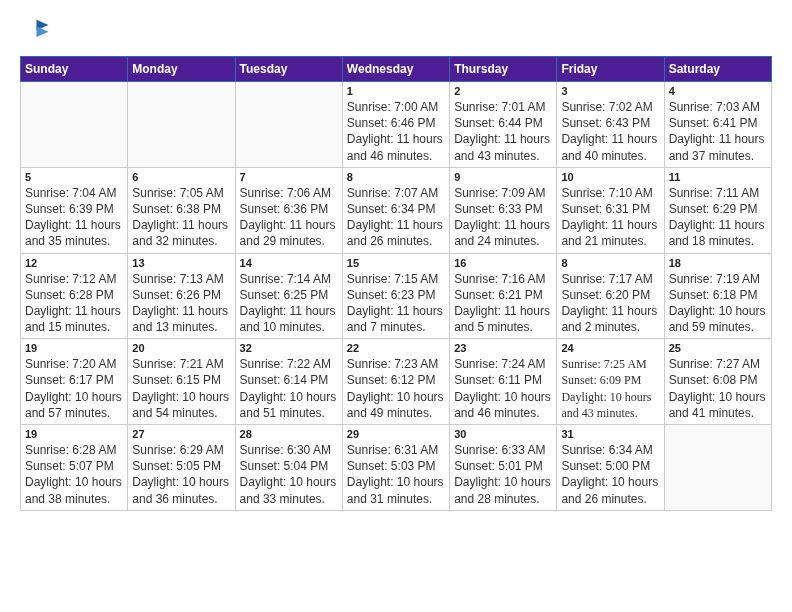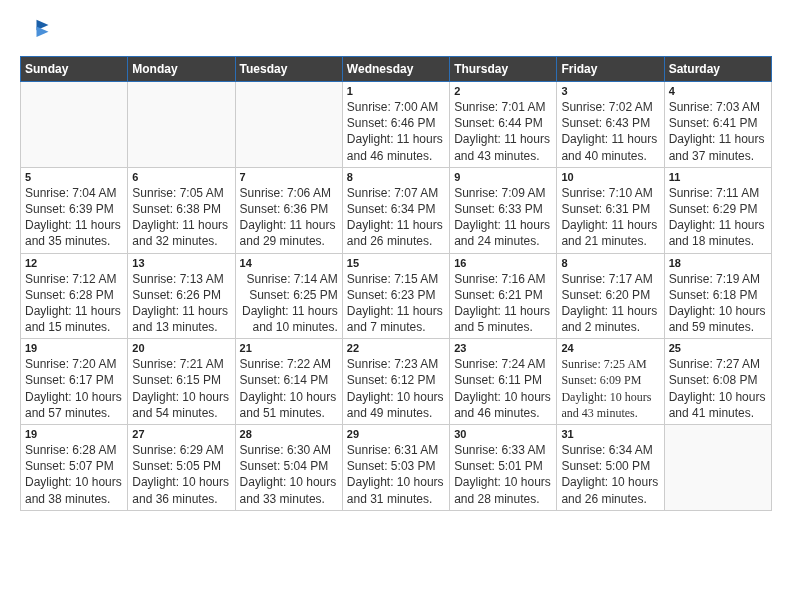--- a/index.html
+++ b/index.html
@@ -50,21 +50,21 @@
     .location {
       font-size: 14px;
       color: #555;
     }
     .calendar {
       width: 100%;
       border-collapse: collapse;
       table-layout: fixed;
     }
     .calendar th {
-      background: #404040;
+      background: #4c1d95;
       color: #fff;
       font-size: 12px;
       padding: 5px 4px;
       text-align: left;
       border: 1px solid #2a6db5;
     }
     .calendar td {
       border: 1px solid #ccc;
       vertical-align: top;
       padding: 3px 4px;
@@ -217,21 +217,21 @@
           </td>
           <td>
             <div class="day-number">13</div>
             <div class="day-info" style="white-space: pre-line;">Sunrise: 7:13 AM
 Sunset: 6:26 PM
 Daylight: 11 hours
 and 13 minutes.</div>
           </td>
           <td>
             <div class="day-number">14</div>
-            <div class="day-info" style="white-space: pre-line; text-align: right;">Sunrise: 7:14 AM
+            <div class="day-info" style="white-space: pre-line;">Sunrise: 7:14 AM
 Sunset: 6:25 PM
 Daylight: 11 hours
 and 10 minutes.</div>
           </td>
           <td>
             <div class="day-number">15</div>
             <div class="day-info" style="white-space: pre-line;">Sunrise: 7:15 AM
 Sunset: 6:23 PM
 Daylight: 11 hours
 and 7 minutes.</div>
@@ -267,21 +267,21 @@
 and 57 minutes.</div>
           </td>
           <td>
             <div class="day-number">20</div>
             <div class="day-info" style="white-space: pre-line;">Sunrise: 7:21 AM
 Sunset: 6:15 PM
 Daylight: 10 hours
 and 54 minutes.</div>
           </td>
           <td>
-            <div class="day-number">21</div>
+            <div class="day-number">32</div>
             <div class="day-info" style="white-space: pre-line;">Sunrise: 7:22 AM
 Sunset: 6:14 PM
 Daylight: 10 hours
 and 51 minutes.</div>
           </td>
           <td>
             <div class="day-number">22</div>
             <div class="day-info" style="white-space: pre-line;">Sunrise: 7:23 AM
 Sunset: 6:12 PM
 Daylight: 10 hours

